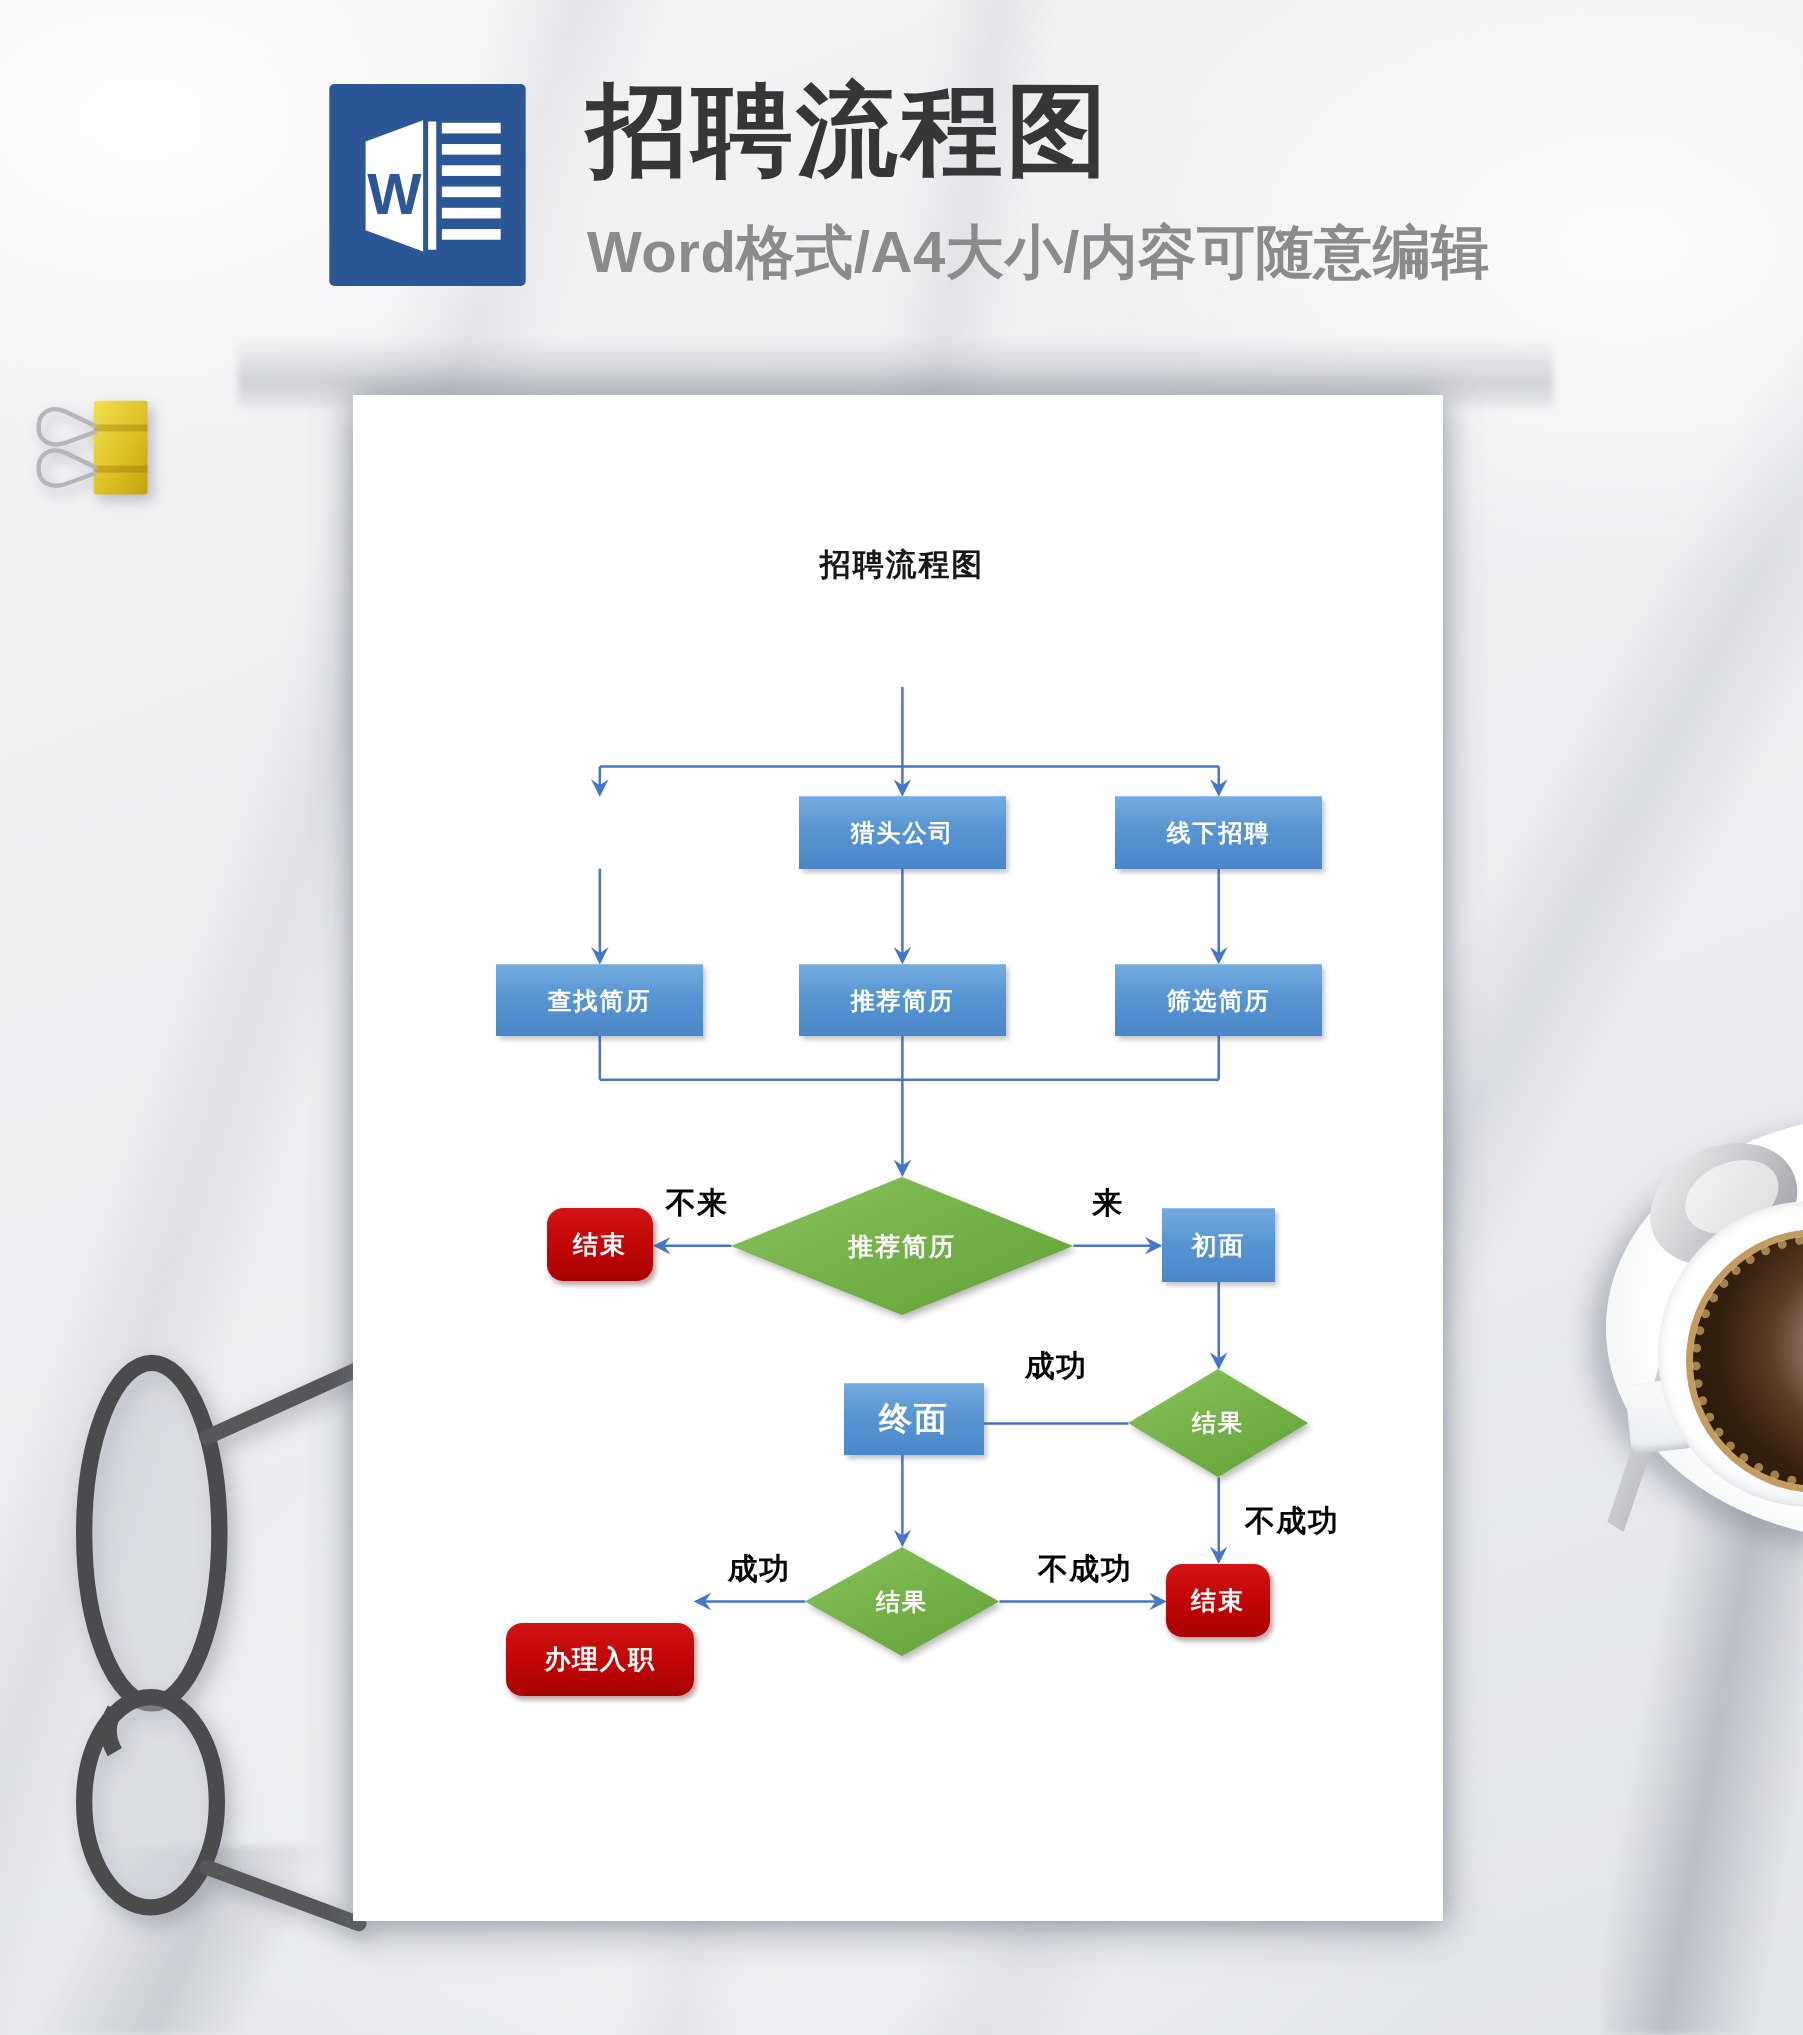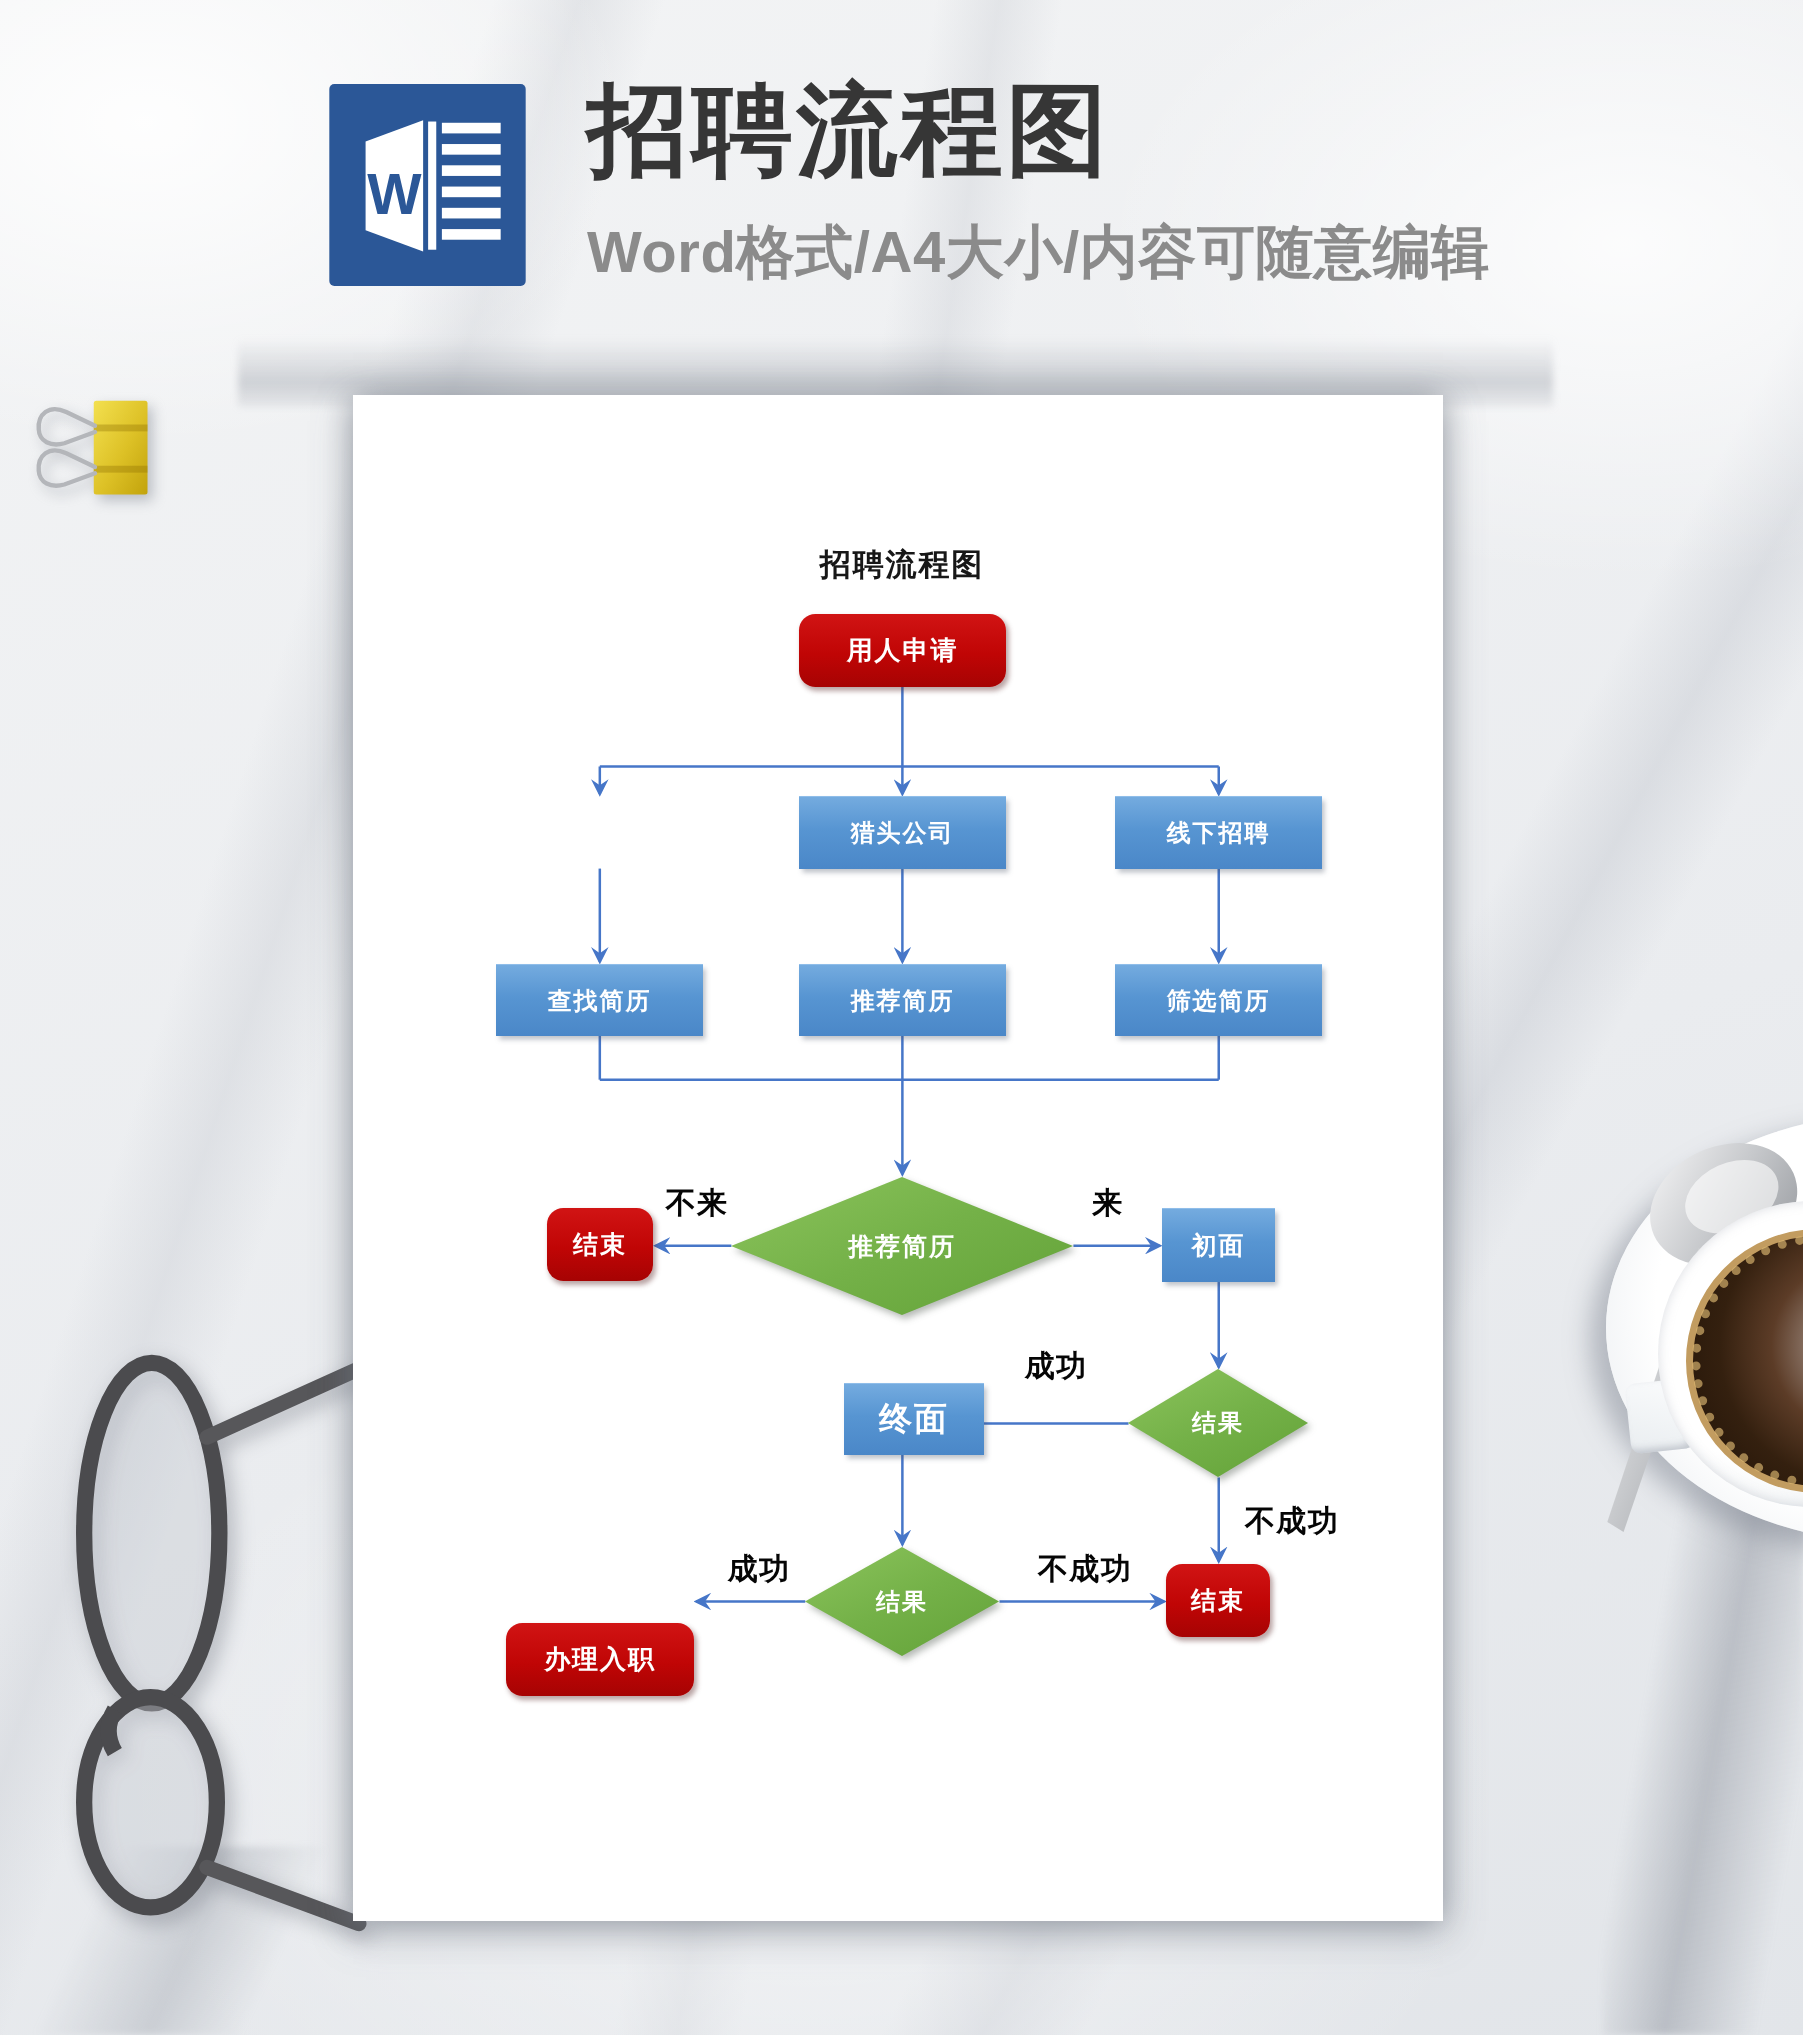--- a/index.html
+++ b/index.html
@@ -209,23 +209,20 @@
       <path d="M1150,1358 L1288,1358" marker-end="url(#arr)"></path>
       <path d="M1382,1416 L1382,1552" marker-end="url(#arr)"></path>
       <path d="M1238,1642 L974,1642" marker-end="url(#arr)"></path>
       <path d="M1382,1728 L1382,1862" marker-end="url(#arr)"></path>
       <path d="M877,1690 L877,1835" marker-end="url(#arr)"></path>
       <path d="M722,1926 L548,1926" marker-end="url(#arr)"></path>
       <path d="M1032,1926 L1295,1926" marker-end="url(#arr)"></path>
     </g>
   </svg>
 
-  <div class="node red" style="left:446px;top:219px;width:207px;height:73px;font-size:26px">
-    <span>用人申请</span>
-    </div>
 
   <div class="node blue" style="left:446px;top:401px;width:207px;height:72px;font-size:24px">
     <span>猎头公司</span>
     </div>
   <div class="node blue" style="left:762px;top:401px;width:207px;height:72px;font-size:24px">
     <span>线下招聘</span>
     </div>
 
   <div class="node blue" style="left:446px;top:569px;width:207px;height:71px;font-size:24px">
     <span>推荐简历</span>

